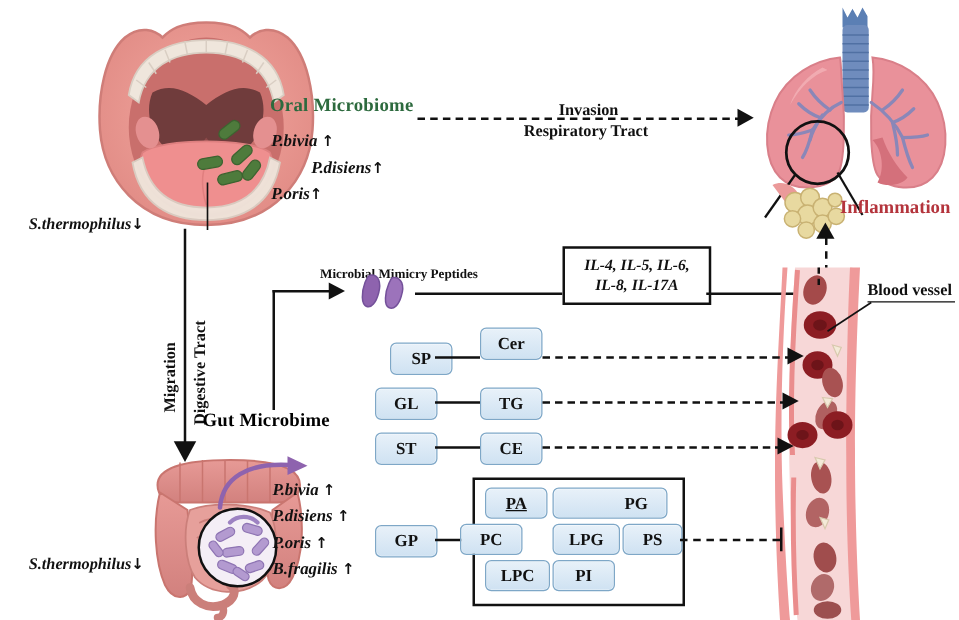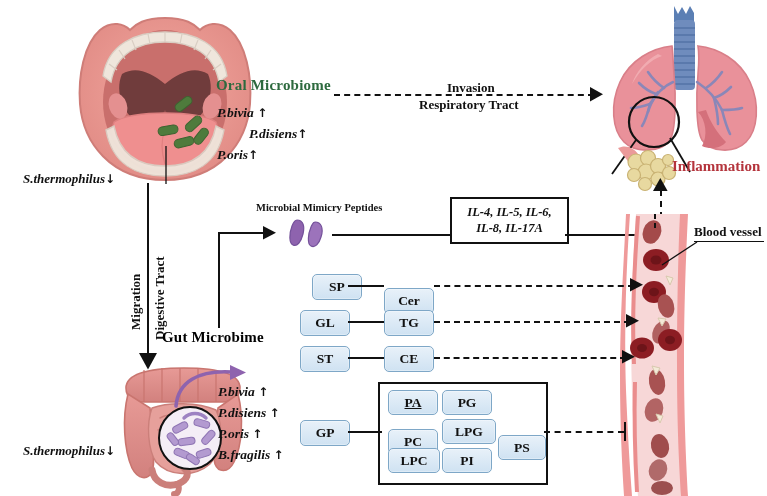--- a/index.html
+++ b/index.html
@@ -292,21 +292,21 @@
 
   <div class="lbl gut-title" style="left:162px;top:329px;">Gut Microbime</div>
 
   <div class="solid-v" style="left:218px;top:232px;height:96px;"></div>
 
   <div class="solid-h" style="left:218px;top:232px;width:48px;"></div>
   <svg class="abs" style="left:263px;top:226px;" width="14" height="14" viewBox="0 0 14 14">
     <path d="M0 0 L13 6.8 L0 13.6 Z" fill="#111"></path>
   </svg>
 
-  <div class="lbl small-cap" style="left:256px;top:202px;">Microbial Mimicry Peptides</div>
+  <div class="lbl small-cap" style="left:256px;top:214px;">Microbial Mimicry Peptides</div>
   <svg class="abs" style="left:288px;top:218px;" width="40" height="32" viewBox="0 0 40 32">
     <path d="M9 2 C15 2 17 8 15 16 C13 24 9 29 5 27 C1 25 1 16 4 8 C6 3 7 2 9 2 Z" fill="#8e63ae" stroke="#74519a" stroke-width="1.2"></path>
     <path d="M27 4 C33 4 36 10 33 19 C31 26 27 30 23 28 C19 26 20 16 23 9 C25 5 25 4 27 4 Z" fill="#9c73bb" stroke="#74519a" stroke-width="1.2"></path>
   </svg>
 
   <div class="solid-h" style="left:332px;top:234px;width:118px;"></div>
 
   <div class="cytobox" style="left:450px;top:197px;width:115px;height:43px;">
     <div>
       <div>IL-4, IL-5, IL-6,</div>
@@ -363,21 +363,21 @@
   </svg>
 
   <div class="lbl plain" style="left:694px;top:224px;">Blood vessel</div>
   <div class="thin-line" style="left:694px;top:241px;width:70px;"></div>
   <svg class="abs" style="left:660px;top:241px;" width="38" height="26" viewBox="0 0 38 26">
     <path d="M37 1 L2 24" stroke="#111" stroke-width="1.3" fill="none"></path>
   </svg>
 
   <div class="nodebox" style="left:312px;top:274px;width:48px;height:24px;">SP</div>
   <div class="solid-h" style="left:348px;top:285px;width:36px;"></div>
-  <div class="nodebox" style="left:384px;top:288px;width:48px;height:24px;">Cer</div>
+  <div class="nodebox" style="left:384px;top:262px;width:48px;height:24px;">Cer</div>
   <div class="dash-h" style="left:434px;top:285px;width:200px;"></div>
   <svg class="abs" style="left:630px;top:278px;" width="14" height="14" viewBox="0 0 14 14">
     <path d="M0 0 L13 6.8 L0 13.6 Z" fill="#111"></path>
   </svg>
 
   <div class="nodebox" style="left:300px;top:310px;width:48px;height:24px;">GL</div>
   <div class="solid-h" style="left:348px;top:321px;width:36px;"></div>
   <div class="nodebox" style="left:384px;top:310px;width:48px;height:24px;">TG</div>
   <div class="dash-h" style="left:434px;top:321px;width:196px;"></div>
   <svg class="abs" style="left:626px;top:314px;" width="14" height="14" viewBox="0 0 14 14">
@@ -391,25 +391,25 @@
   <svg class="abs" style="left:622px;top:350px;" width="14" height="14" viewBox="0 0 14 14">
     <path d="M0 0 L13 6.8 L0 13.6 Z" fill="#111"></path>
   </svg>
 
   <div class="nodebox" style="left:300px;top:420px;width:48px;height:24px;">GP</div>
   <div class="solid-h" style="left:348px;top:431px;width:34px;"></div>
 
   <div class="groupbox" style="left:378px;top:382px;width:166px;height:99px;"></div>
 
   <div class="nodebox" style="left:388px;top:390px;width:48px;height:23px;text-decoration:underline;">PA</div>
-  <div class="nodebox" style="left:442px;top:390px;width:48px;height:23px;">PG</div>
-
-  <div class="nodebox" style="left:388px;top:419px;width:48px;height:23px;margin-top:10px;">PC</div>
+  <div class="nodebox" style="left:442px;top:390px;width:48px;height:23px;padding-left:42px;">PG</div>
+
+  <div class="nodebox" style="left:368px;top:419px;width:48px;height:23px;">PC</div>
   <div class="nodebox" style="left:442px;top:419px;width:52px;height:23px;">LPG</div>
-  <div class="nodebox" style="left:498px;top:419px;width:46px;height:23px;margin-top:16px;">PS</div>
+  <div class="nodebox" style="left:498px;top:419px;width:46px;height:23px;">PS</div>
 
   <div class="nodebox" style="left:388px;top:448px;width:50px;height:23px;">LPC</div>
   <div class="nodebox" style="left:442px;top:448px;width:48px;height:23px;">PI</div>
 
   <div class="dash-h" style="left:544px;top:431px;width:80px;"></div>
   <div class="tbar" style="left:624px;top:422px;height:19px;"></div>
 
 </div>
 
 </body></html>

